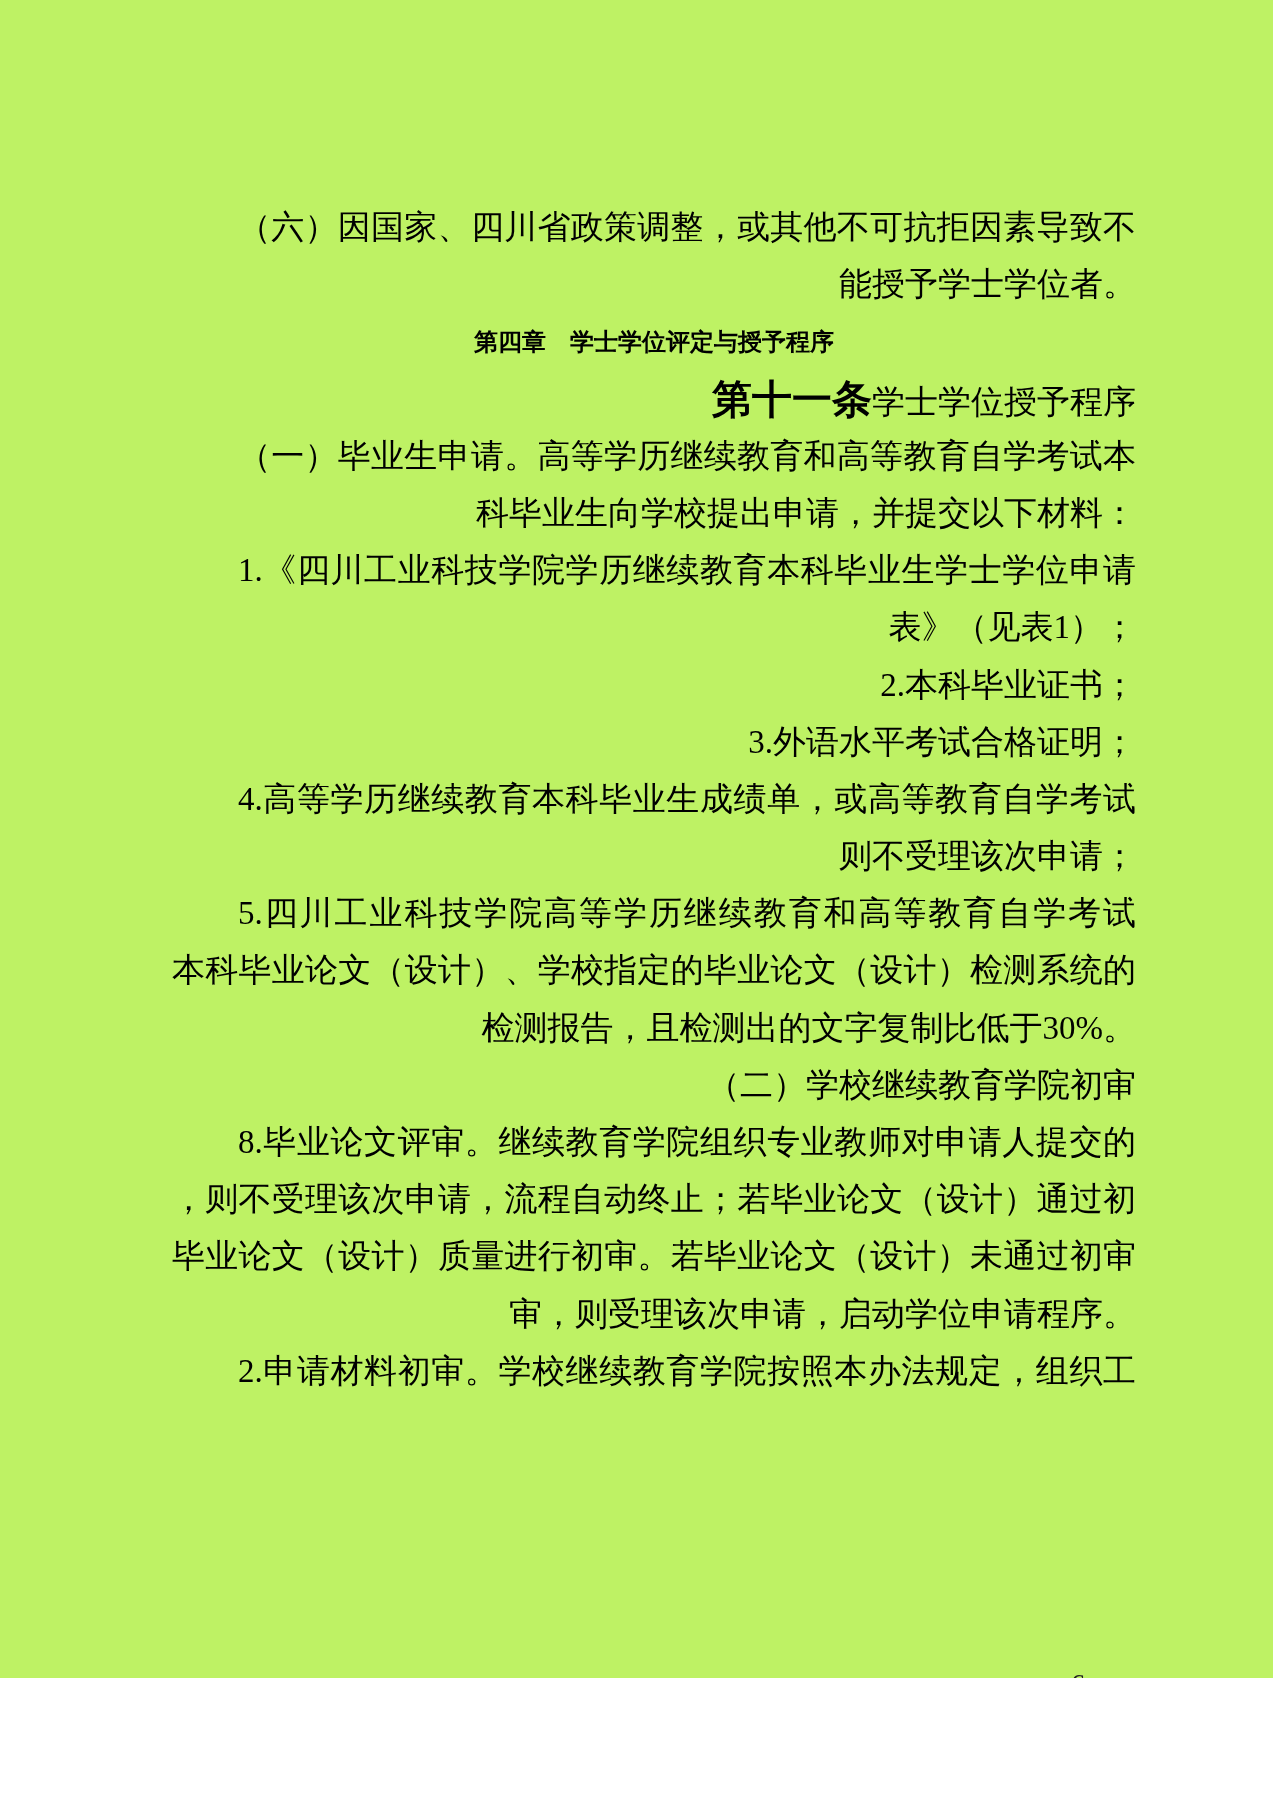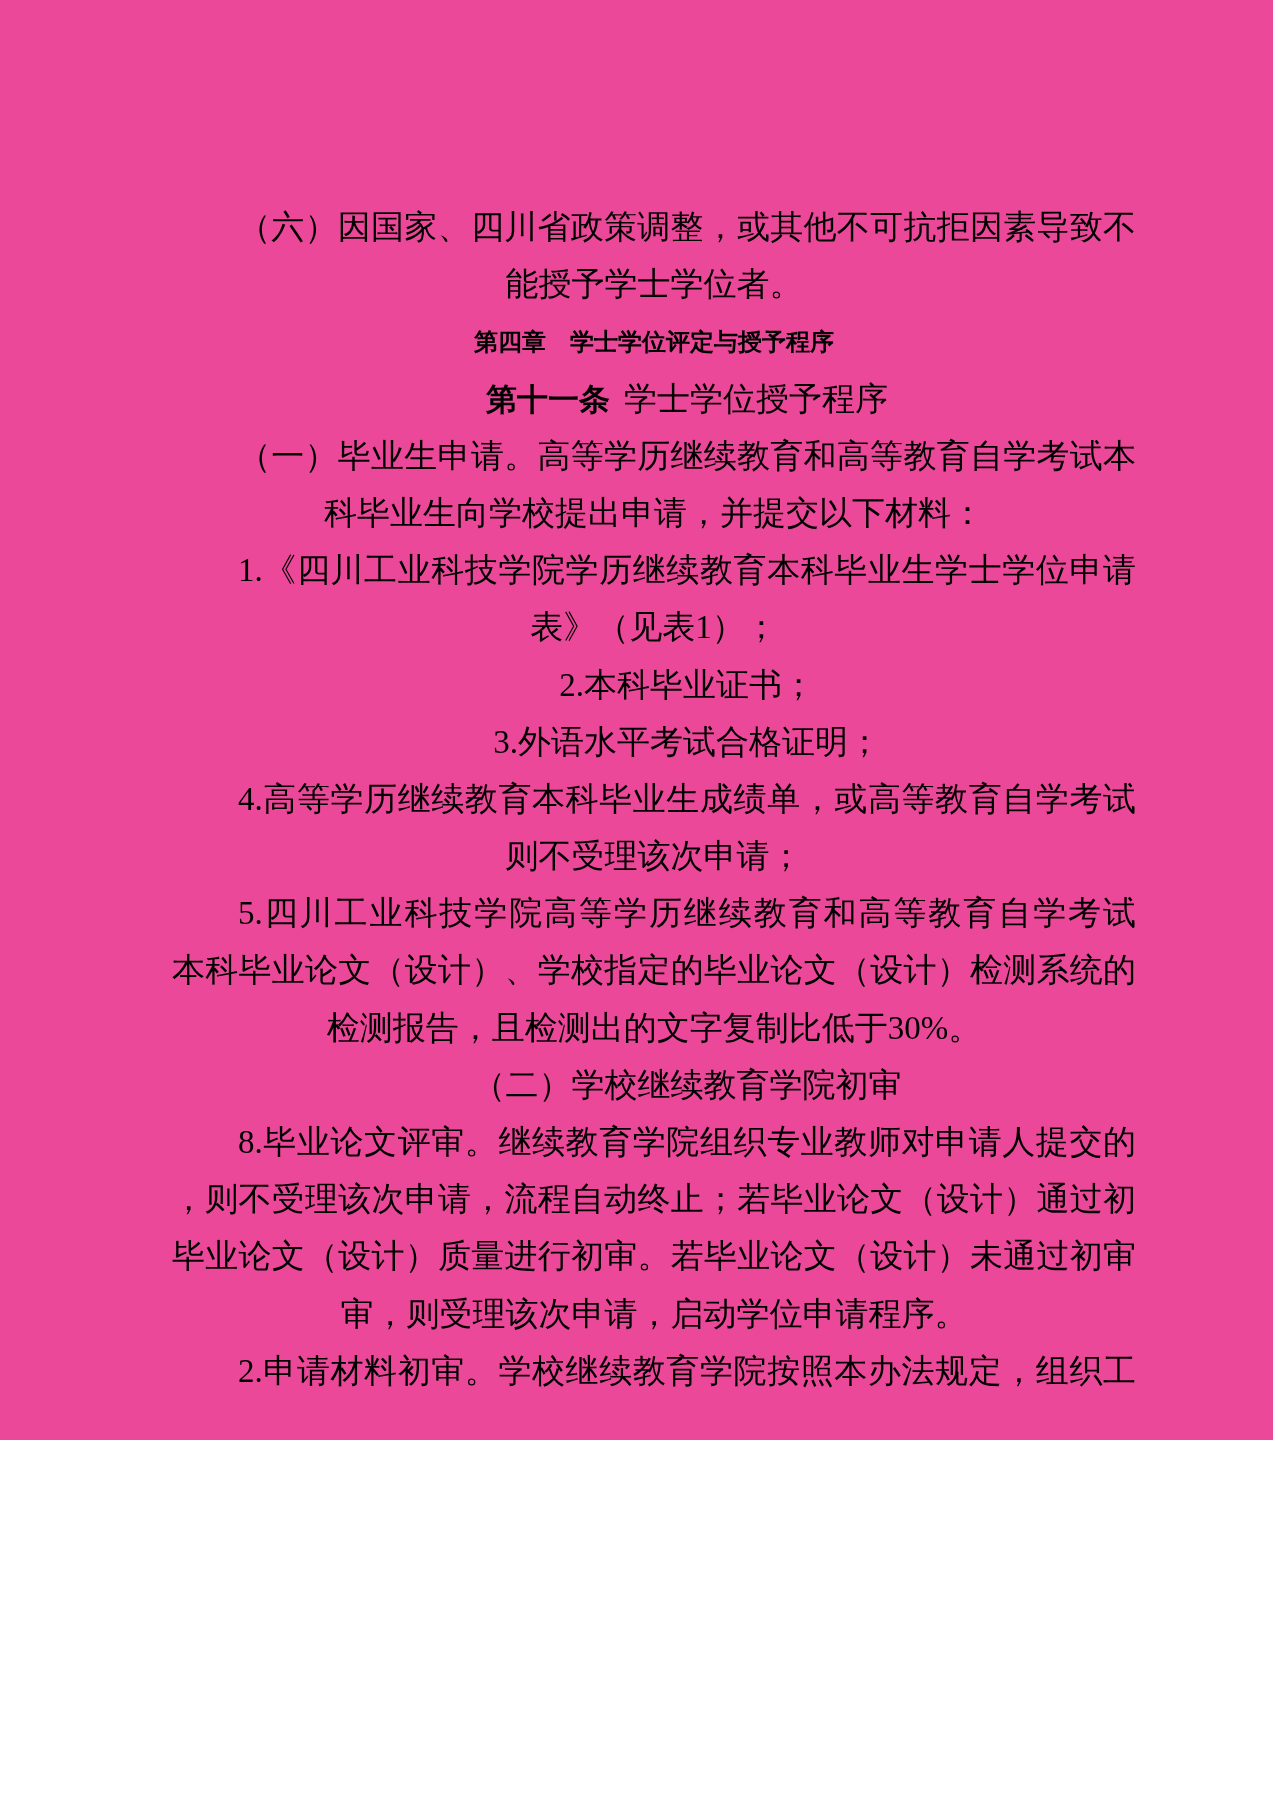--- a/index.html
+++ b/index.html
@@ -1,59 +1,58 @@
 <!DOCTYPE html>
 <html><head>
 <meta charset="utf-8">
 <style>
   html, body { margin: 0; padding: 0; background: #ffffff; }
   .page {
     position: relative;
     width: 1273px;
-    height: 1440px;
-    background: #ec4899;
+    height: 1678px;
+    background: #bef264;
     color: #000000;
     font-family: "Liberation Serif", "DejaVu Serif", serif;
     overflow: hidden;
   }
   .doc-body {
     position: absolute;
     left: 172px;
     top: 199px;
     width: 964px;
   }
   .line {
     height: 57.2px;
     line-height: 57.2px;
     font-size: 33px;
     letter-spacing: 0px;
     white-space: nowrap;
     overflow: hidden;
-    text-align: center;
+    text-align: right;
   }
   .line.indent { padding-left: 66px; }
   .line.fill {
     white-space: normal;
     text-align: justify;
     text-align-last: justify;
   }
   .line.chapter {
     text-align: center;
     text-align-last: center;
     padding-left: 0;
     font-family: "Liberation Sans", "DejaVu Sans", sans-serif;
     font-weight: 700;
     font-size: 24px;
     white-space: nowrap;
   }
   .article-label {
     font-family: "Liberation Sans", "DejaVu Sans", sans-serif;
     font-weight: 700;
-    font-size: 31px;
-    margin-right: 14px;
+    font-size: 40px;
   }
   .page-number {
     position: absolute;
     left: 1046px;
     top: 1668px;
     font-size: 28px;
     letter-spacing: 2px;
     font-family: "Liberation Serif", "DejaVu Serif", serif;
     color: #222222;
     white-space: nowrap;

